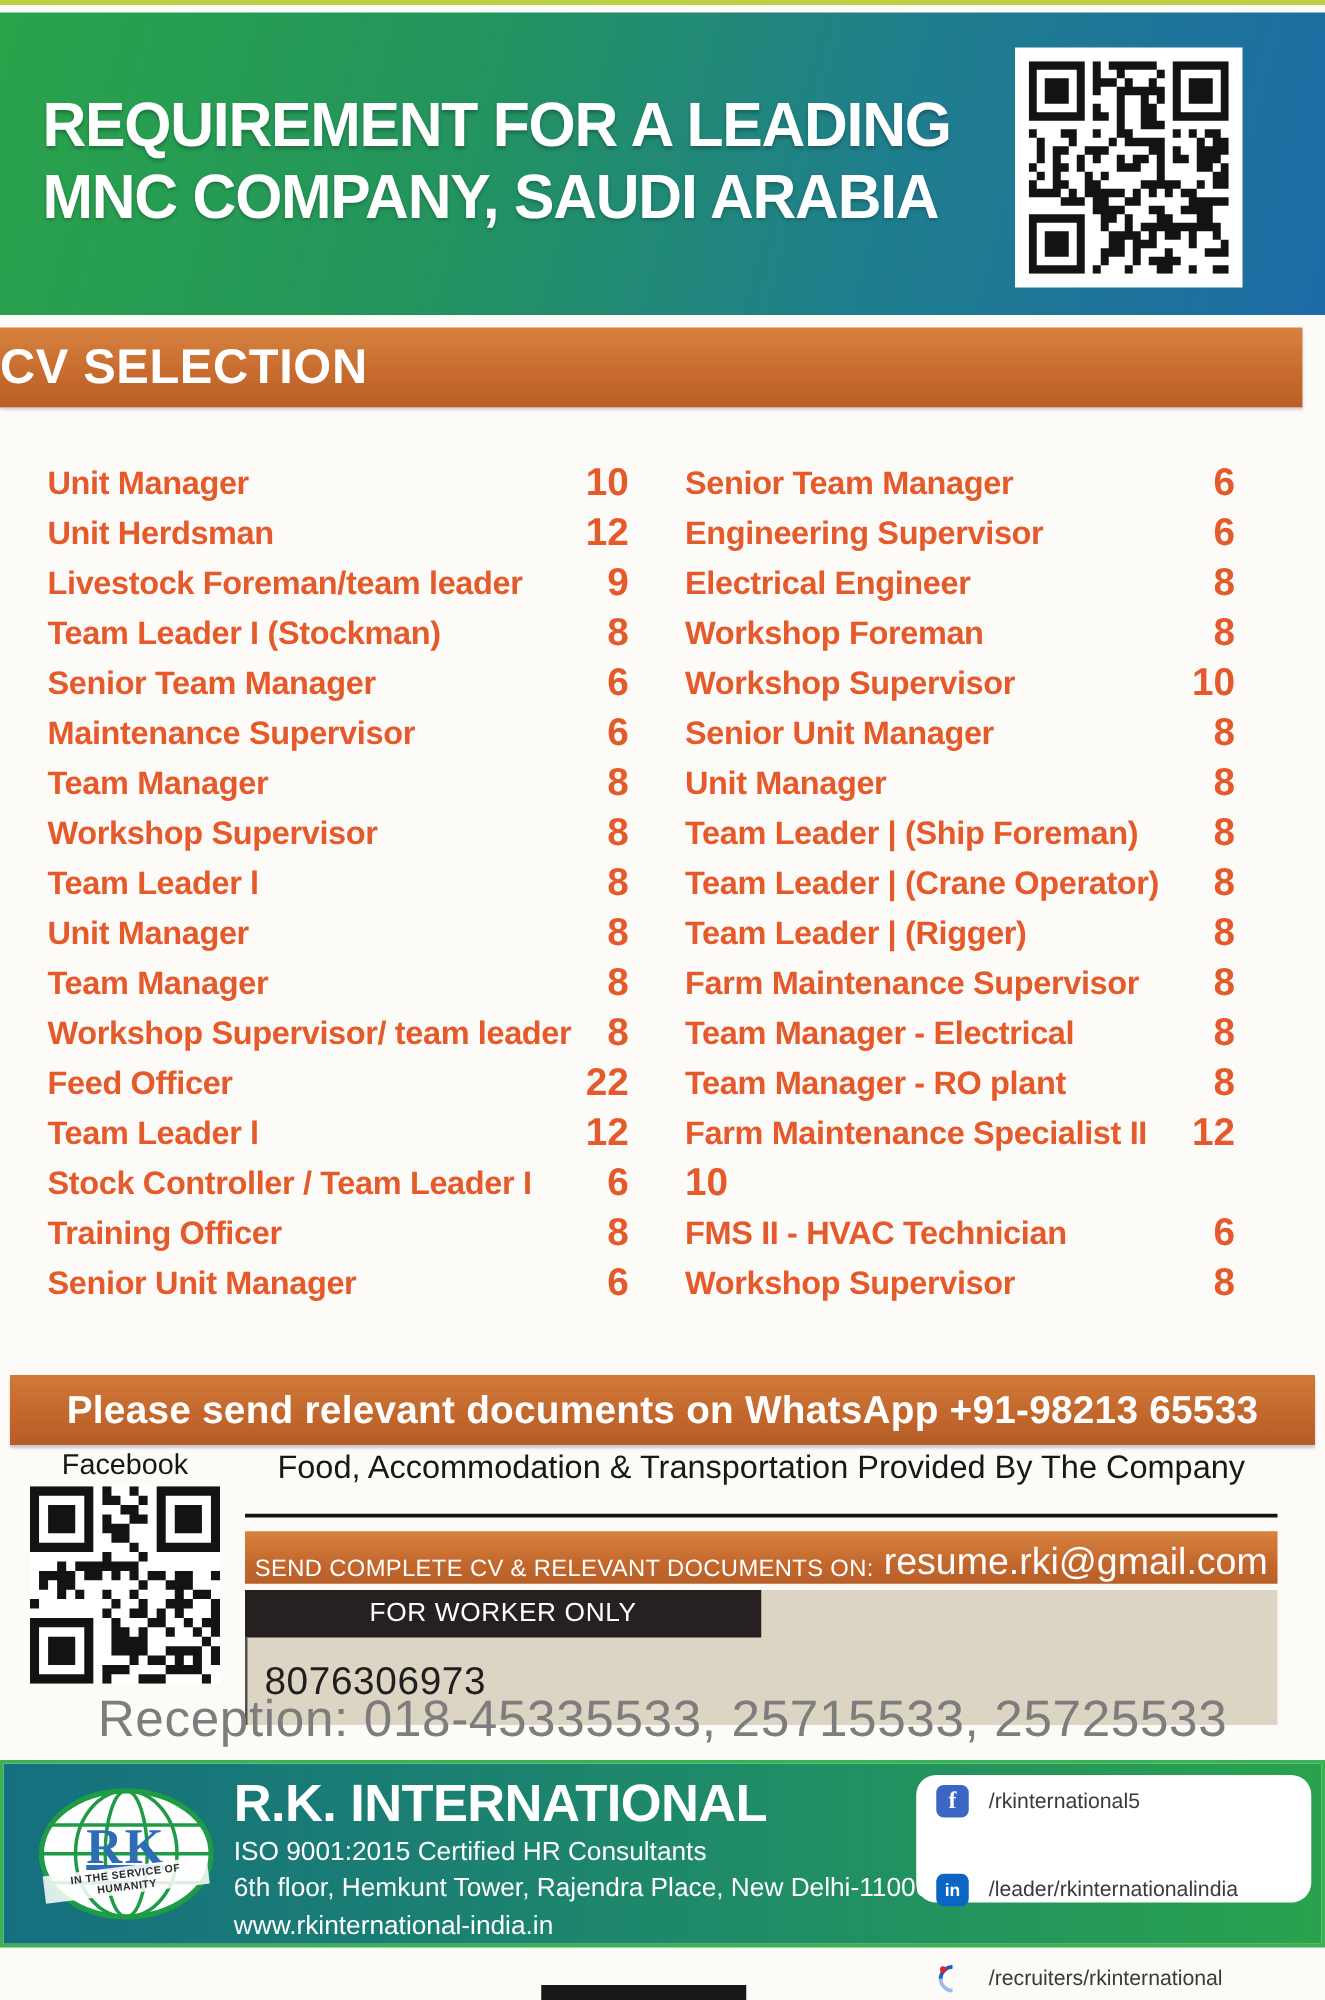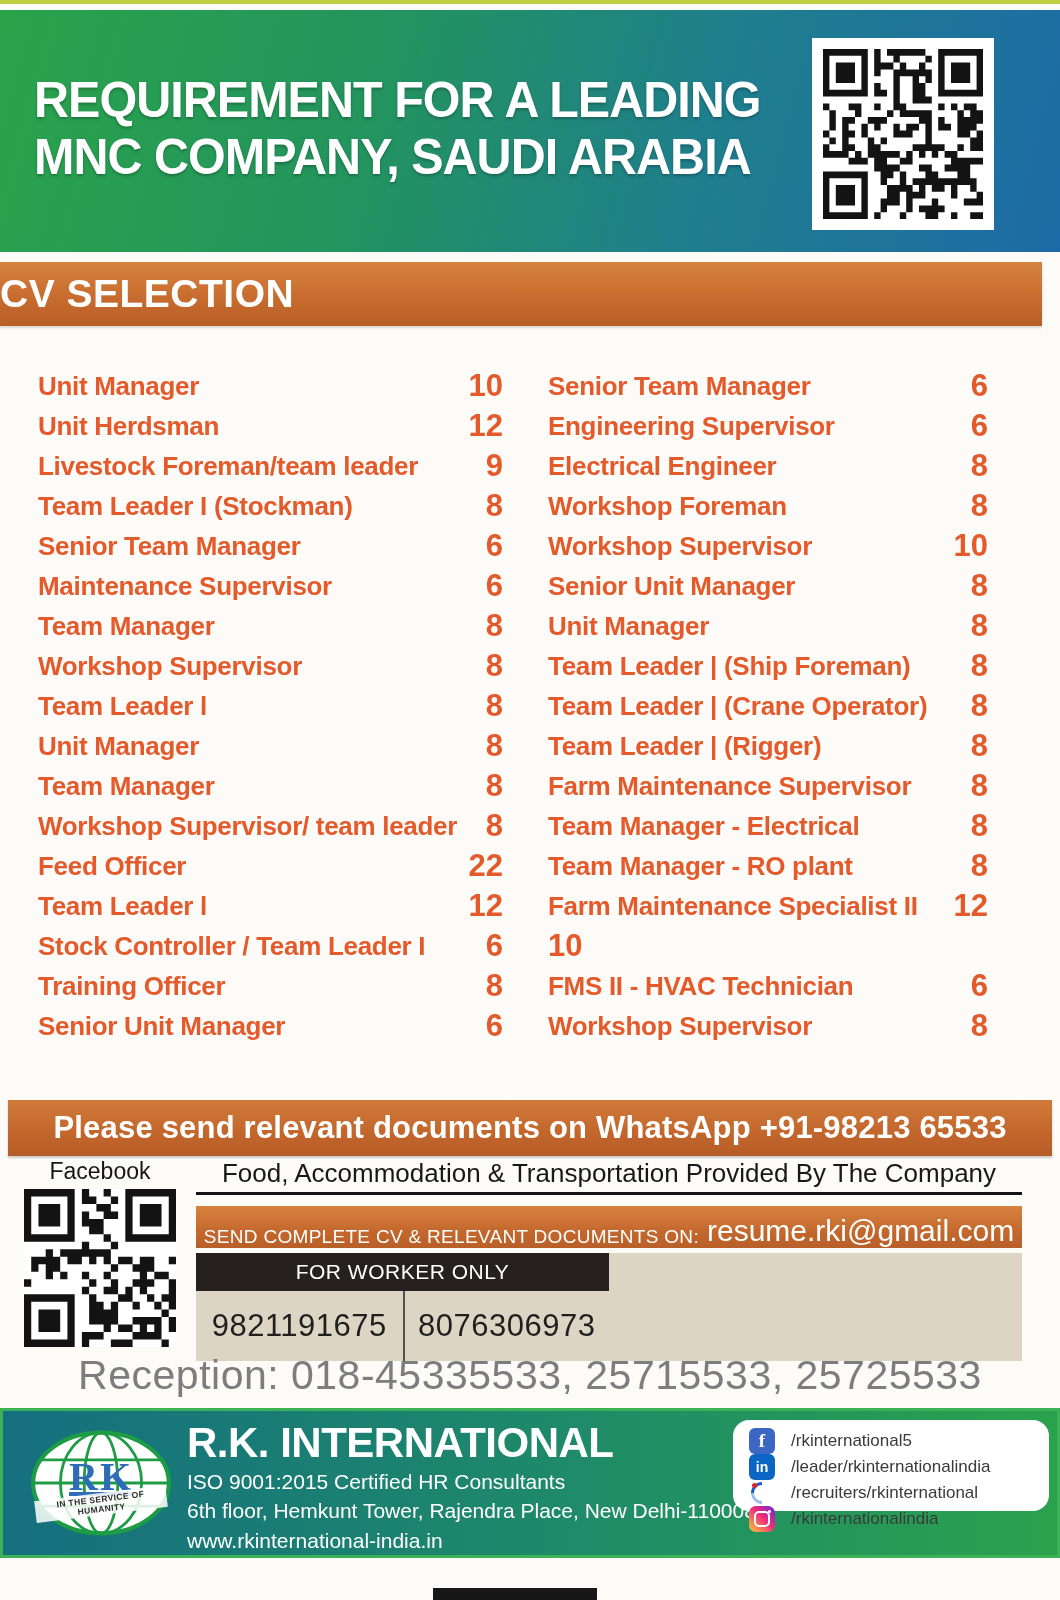--- a/index.html
+++ b/index.html
@@ -40,21 +40,21 @@
     display:flex;align-items:center;justify-content:center;box-shadow:0 2px 2px rgba(0,0,0,.2);}
   .wa-banner span{color:#fff;font-weight:700;font-size:31px;letter-spacing:.2px;}
 
   
   .fb-block{position:absolute;left:24px;top:1158px;width:152px;}
   .fb-label{text-align:center;color:#161616;font-size:23px;font-weight:400;margin-bottom:4px;}
   .fb-qr{width:152px;height:158px;background:#fff;}
 
   
   .mid-block{position:absolute;left:196px;top:1158px;width:826px;}
-  .food-note{color:#181818;font-size:26px;text-align:center;padding-bottom:3px;
+  .food-note{color:#181818;font-size:26px;text-align:center;padding-bottom:22px;
     border-bottom:3px solid #141414;white-space:nowrap;}
   .send-strip{margin-top:11px;height:42px;background:linear-gradient(#d7823f,#c2662c 65%,#b85f28);
     display:flex;align-items:flex-end;justify-content:center;gap:8px;}
   .send-label{color:#fff;font-size:19px;letter-spacing:.3px;white-space:nowrap;}
   .send-email{color:#fff;font-size:30px;white-space:nowrap;}
   .phone-table{margin-top:5px;display:grid;grid-template-columns:1fr 1fr;background:#ddd5c3;}
   .table-half{display:flex;flex-direction:column;}
   .half-left{border-right:4px solid #171717;}
   .table-head{height:38px;background:#262120;color:#fff;font-size:21px;letter-spacing:.5px;
     display:flex;align-items:center;justify-content:center;}
@@ -74,23 +74,23 @@
   .logo svg{width:100%;height:100%;display:block;}
   .logo-rk{position:absolute;left:0;top:26px;width:100%;text-align:center;
     font-family:"Liberation Serif",serif;font-weight:700;font-size:40px;color:#2e6db6;letter-spacing:2px;text-decoration:underline;}
   .logo-motto{position:absolute;left:4px;top:66px;width:132px;text-align:center;
     font-size:8.5px;font-weight:700;color:#2b2b2b;background:rgba(255,255,255,.85);
     transform:rotate(-7deg);letter-spacing:.4px;padding:1px 0;}
   .company-block{position:absolute;left:184px;top:8px;color:#fff;}
   .company-name{font-weight:700;font-size:42px;letter-spacing:-.5px;line-height:48px;}
   .company-line{font-size:21px;line-height:29px;font-weight:400;}
   .company-web{font-size:21px;line-height:31px;font-weight:400;}
-  .social-panel{position:absolute;left:730px;top:9px;width:316px;height:91px;background:#fff;
+  .social-panel{position:absolute;left:730px;top:9px;width:316px;height:102px;background:#fff;
     border-radius:16px;box-sizing:border-box;padding:8px 0 8px 16px;
-    display:flex;flex-direction:column;justify-content:space-between;}
+    display:flex;flex-direction:column;justify-content:space-between;gap:45px;}
   .social-row{display:flex;align-items:center;gap:16px;height:26px;}
   .social-handle{color:#3a3a3a;font-size:17px;}
   .sicon{position:relative;width:26px;height:26px;flex:0 0 26px;display:flex;align-items:center;justify-content:center;}
   .facebook-icon{background:#3b66c4;border-radius:6px;}
   .facebook-icon::before{content:"f";color:#fff;font-weight:700;font-size:19px;font-family:"Liberation Serif",serif;}
   .linkedin-icon{background:#0a66c2;border-radius:6px;}
   .linkedin-icon::before{content:"in";color:#fff;font-weight:700;font-size:14px;}
   .naukri-icon::before{content:"";position:absolute;left:2px;top:2px;width:16px;height:16px;
     border:3px solid transparent;border-left-color:#1f5cc5;border-bottom-color:#9dbde8;
     border-radius:50%;transform:rotate(45deg);}
@@ -317,21 +317,20 @@
   <div class="mid-block">
     <div class="food-note">Food, Accommodation &amp; Transportation Provided By The Company</div>
     <div class="send-strip">
       <span class="send-label">SEND COMPLETE CV &amp; RELEVANT DOCUMENTS ON:</span>
       <span class="send-email">resume.rki@gmail.com</span>
     </div>
     <div class="phone-table">
       <div class="table-half">
         <div class="table-head">FOR WORKER ONLY</div>
         <div class="num-row">
-          <div class="num-cell">9821191675</div>
           <div class="num-cell second">8076306973</div>
         </div>
       </div>
     </div>
   </div>
 
   <div class="reception">Reception: 018-45335533, 25715533, 25725533</div>
 
   <div class="footer">
     <div class="logo">

